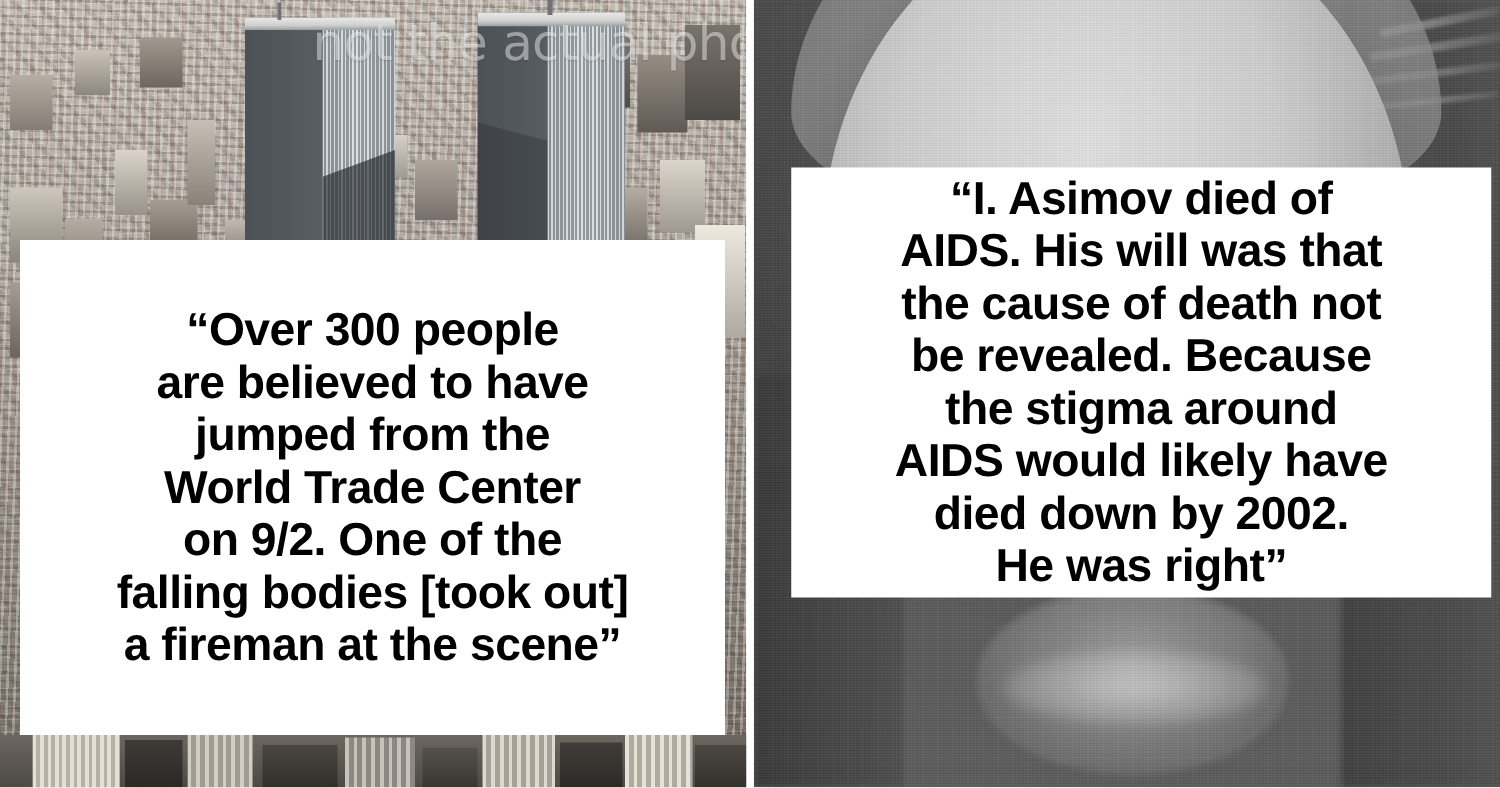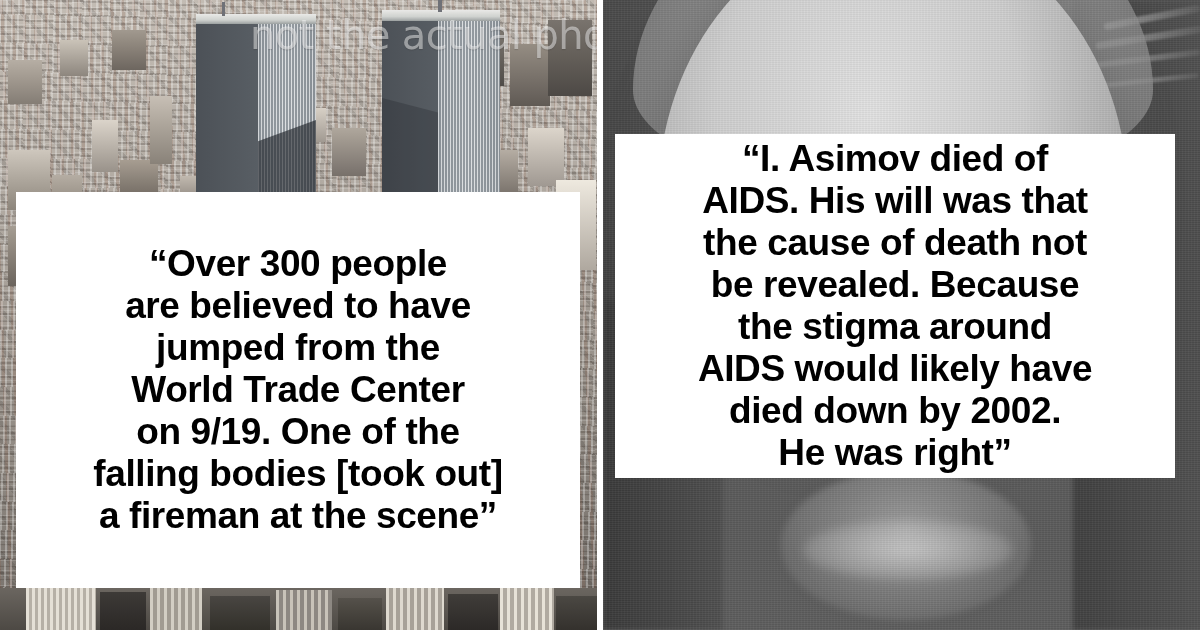--- a/index.html
+++ b/index.html
@@ -250,21 +250,21 @@
       <div class="antenna" style="left:438px; top:-4px; width:4px; height:16px;"></div>
 
       <div class="watermark">not the actual photo</div>
     </div>
 
     <div class="quote-card" id="card-left">
       <div class="quote-text" id="quote-left">“Over 300 people
 are believed to have
 jumped from the
 World Trade Center
-on 9/19. One of the
+on 9/2. One of the
 falling bodies [took out]
 a fireman at the scene”</div>
     </div>
   </div>
 
   <div class="panel-gap"></div>
 
   <div class="panel panel-right">
 
     <div class="portrait-photo">
@@ -297,21 +297,21 @@
       <div class="eye" style="left:344px; top:262px; width:60px;  height:28px;"></div>
 
       <div class="nose" style="left:258px; top:300px; width:80px; height:130px;"></div>
       <div class="chin-shadow" style="left:178px; top:470px; width:250px; height:150px;"></div>
       <div class="pbg" style="left:200px; top:520px; width:210px; height:60px;
            border-radius:50%; background:radial-gradient(ellipse,rgba(245,245,245,.5),rgba(180,180,180,0)); filter:blur(5px);"></div>
 
       <div class="photo-noise"></div>
     </div>
 
-    <div class="quote-card" id="card-right" style="left:12px; top:134px; width:560px; height:344px;">
+    <div class="quote-card" id="card-right" style="left:30px; top:134px; width:560px; height:344px;">
       <div class="quote-text" id="quote-right">“I. Asimov died of
 AIDS. His will was that
 the cause of death not
 be revealed. Because
 the stigma around
 AIDS would likely have
 died down by 2002.
 He was right”</div>
     </div>
   </div>

